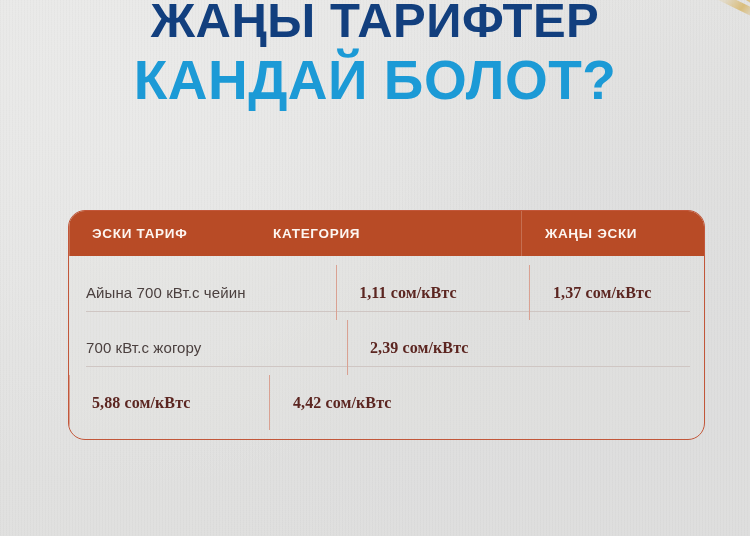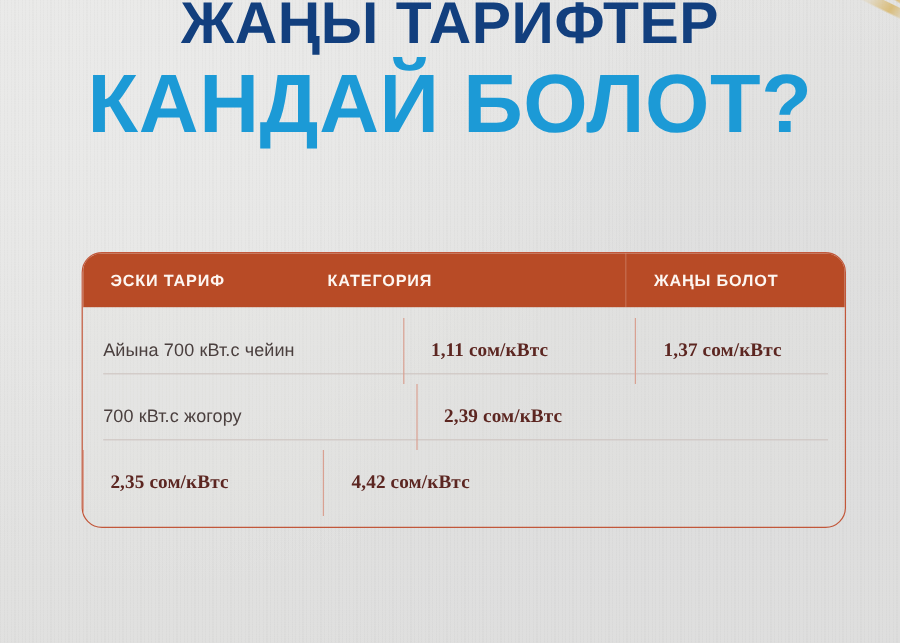--- a/index.html
+++ b/index.html
@@ -92,21 +92,21 @@
     font-weight: 700;
     letter-spacing: .5px;
     line-height: 1.02;
     white-space: nowrap;
   }
   .heading .line-1 {
     font-size: 49px;
     color: #123f7e;
   }
   .heading .line-2 {
-    font-size: 69px;
+    font-size: 55px;
     color: #1c9ad6;
     margin-top: 6px;
   }
 
   
   .tariff-card {
     position: absolute;
     left: 68px;
     top: 210px;
     width: 637px;
@@ -206,40 +206,40 @@
   <div class="heading">
     <span class="line line-1">ЖАҢЫ ТАРИФТЕР</span>
     <span class="line line-2">КАНДАЙ БОЛОТ?</span>
   </div>
 
   <div class="tariff-card">
 
     <div class="thead">
       <div class="th col-2">ЭСКИ ТАРИФ</div>
       <div class="th col-1">КАТЕГОРИЯ</div>
-      <div class="th col-3">ЖАҢЫ БОЛОТ</div>
+      <div class="th col-3">ЖАҢЫ ЭСКИ</div>
     </div>
 
     <div class="tbody">
 
       <div class="row-sep s1"></div>
       <div class="row-sep s2"></div>
 
       <div class="trow">
         <div class="td col-1 cell-category">Айына 700 кВт.с чейин</div>
         <div class="td col-2 cell-value">1,11 сом/кВтс</div>
         <div class="td col-3 cell-value">1,37 сом/кВтс</div>
       </div>
 
       <div class="trow">
         <div class="td col-1 cell-category">700 кВт.с жогору</div>
         <div class="td col-2 cell-value">2,39 сом/кВтс</div>
       </div>
 
       <div class="trow">
-        <div class="td col-2 cell-value">2,35 сом/кВтс</div>
+        <div class="td col-2 cell-value">5,88 сом/кВтс</div>
         <div class="td col-3 cell-value">4,42 сом/кВтс</div>
       </div>
 
     </div>
   </div>
 
 </div>
 
 </body></html>

